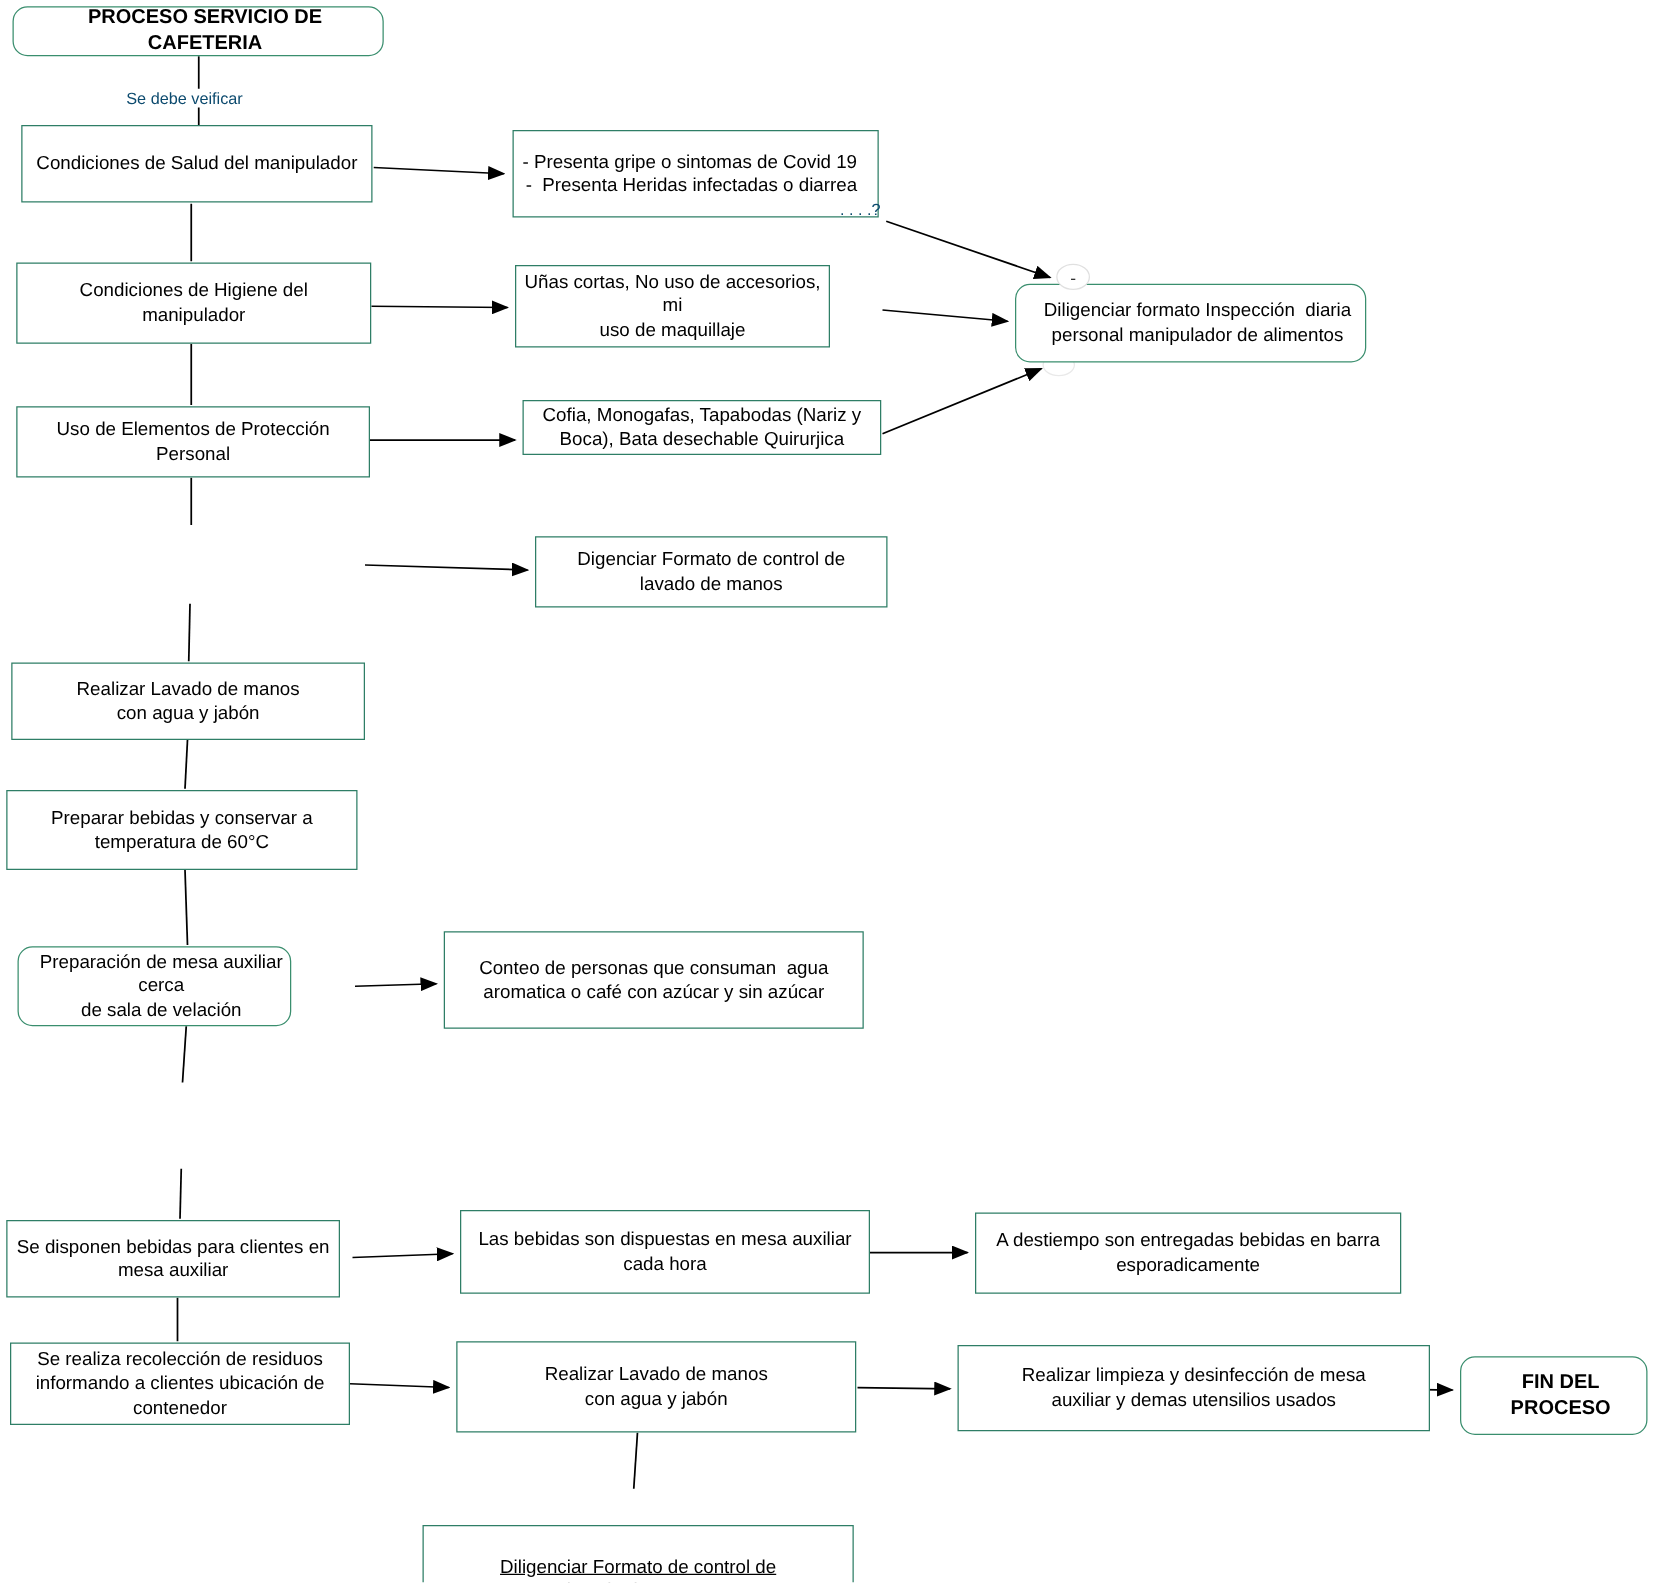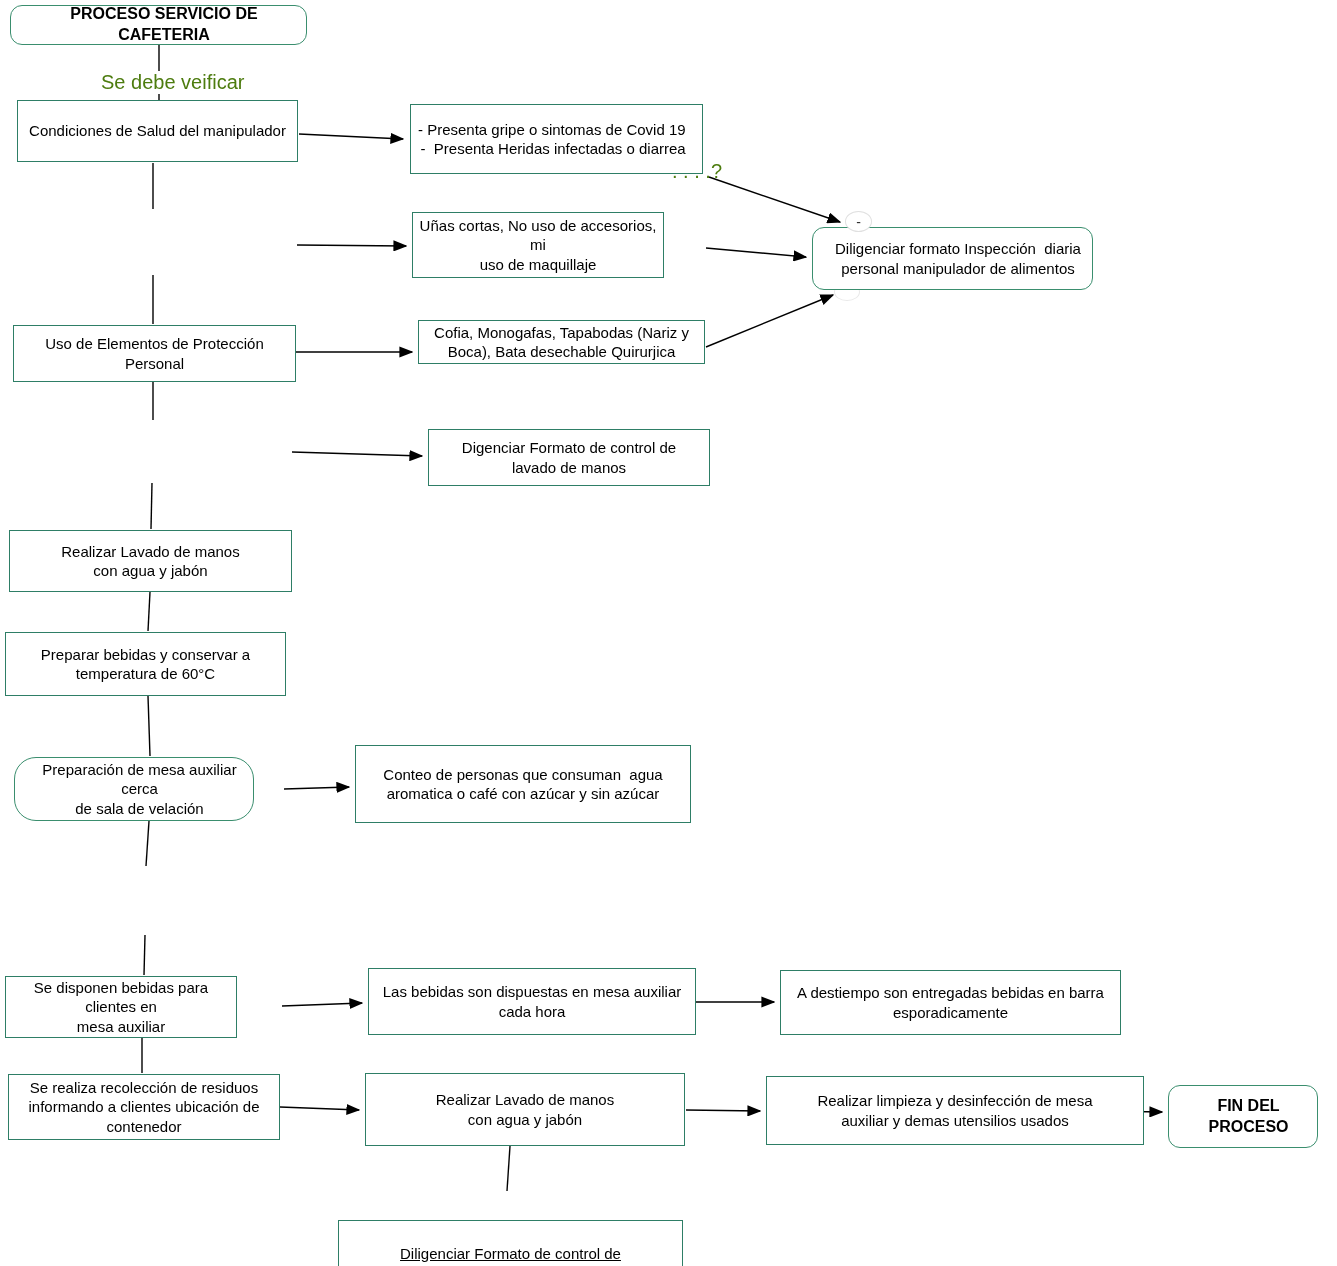--- a/index.html
+++ b/index.html
@@ -45,22 +45,22 @@
     font-weight: bold;
     font-size: 16px;
   }
   .node.left-align {
     justify-content: flex-start;
     text-align: right;
     padding-left: 7px;
   }
   .float-label {
     position: absolute;
-    font-size: 20px;
-    color: #4d7c0f;
+    font-size: 13px;
+    color: #0c4a6e;
     background: #ffffff;
     z-index: 2;
     white-space: nowrap;
   }
   .float-label.no-bg { background: transparent; }
   .badge {
     position: absolute;
     box-sizing: border-box;
     background: #ffffff;
     border: 1px solid #e0e0e0;
@@ -115,20 +115,22 @@
 
   <div class="badge faint-badge" style="left:834px; top:283px; width:26px; height:18px;"></div>
 
   <div class="node rounded bold" style="left:10px; top:5px; width:297px; height:40px;">PROCESO SERVICIO DE CAFETERIA</div>
 
   <div class="node" style="left:17px; top:100px; width:281px; height:62px;">Condiciones de Salud del manipulador</div>
 
   <div class="node left-align" style="left:410px; top:104px; width:293px; height:70px;">- Presenta gripe o sintomas de Covid 19
 -&nbsp; Presenta Heridas infectadas o diarrea</div>
 
+  <div class="node" style="left:13px; top:210px; width:284px; height:65px;">Condiciones de Higiene del
+manipulador</div>
 
   <div class="node" style="left:412px; top:212px; width:252px; height:66px;">Uñas cortas, No uso de accesorios, mi
 uso de maquillaje</div>
 
   <div class="node rounded" style="left:812px; top:227px; width:281px; height:63px;">Diligenciar formato Inspección&nbsp; diaria
 personal manipulador de alimentos</div>
 
   <div class="node" style="left:13px; top:325px; width:283px; height:57px;">Uso de Elementos de Protección
 Personal</div>
 
@@ -138,28 +140,28 @@
 
   <div class="node" style="left:428px; top:429px; width:282px; height:57px;">Digenciar Formato de control de
 lavado de manos</div>
 
   <div class="node" style="left:9px; top:530px; width:283px; height:62px;">Realizar Lavado de manos
 con agua y jabón</div>
 
   <div class="node" style="left:5px; top:632px; width:281px; height:64px;">Preparar bebidas y conservar a
 temperatura de 60°C</div>
 
-  <div class="node rounded" style="left:14px; top:757px; width:240px; height:64px;border-radius:22px;">Preparación de mesa auxiliar cerca
+  <div class="node rounded" style="left:14px; top:757px; width:219px; height:64px;">Preparación de mesa auxiliar cerca
 de sala de velación</div>
 
   <div class="node" style="left:355px; top:745px; width:336px; height:78px;">Conteo de personas que consuman&nbsp; agua
 aromatica o café con azúcar y sin azúcar</div>
 
 
-  <div class="node" style="left:5px; top:976px; width:232px; height:62px;">Se disponen bebidas para clientes en
+  <div class="node" style="left:5px; top:976px; width:267px; height:62px;">Se disponen bebidas para clientes en
 mesa auxiliar</div>
 
   <div class="node" style="left:368px; top:968px; width:328px; height:67px;">Las bebidas son dispuestas en mesa auxiliar
 cada hora</div>
 
   <div class="node" style="left:780px; top:970px; width:341px; height:65px;">A destiempo son entregadas bebidas en barra
 esporadicamente</div>
 
   <div class="node" style="left:8px; top:1074px; width:272px; height:66px;">Se realiza recolección de residuos
 informando a clientes ubicación de

